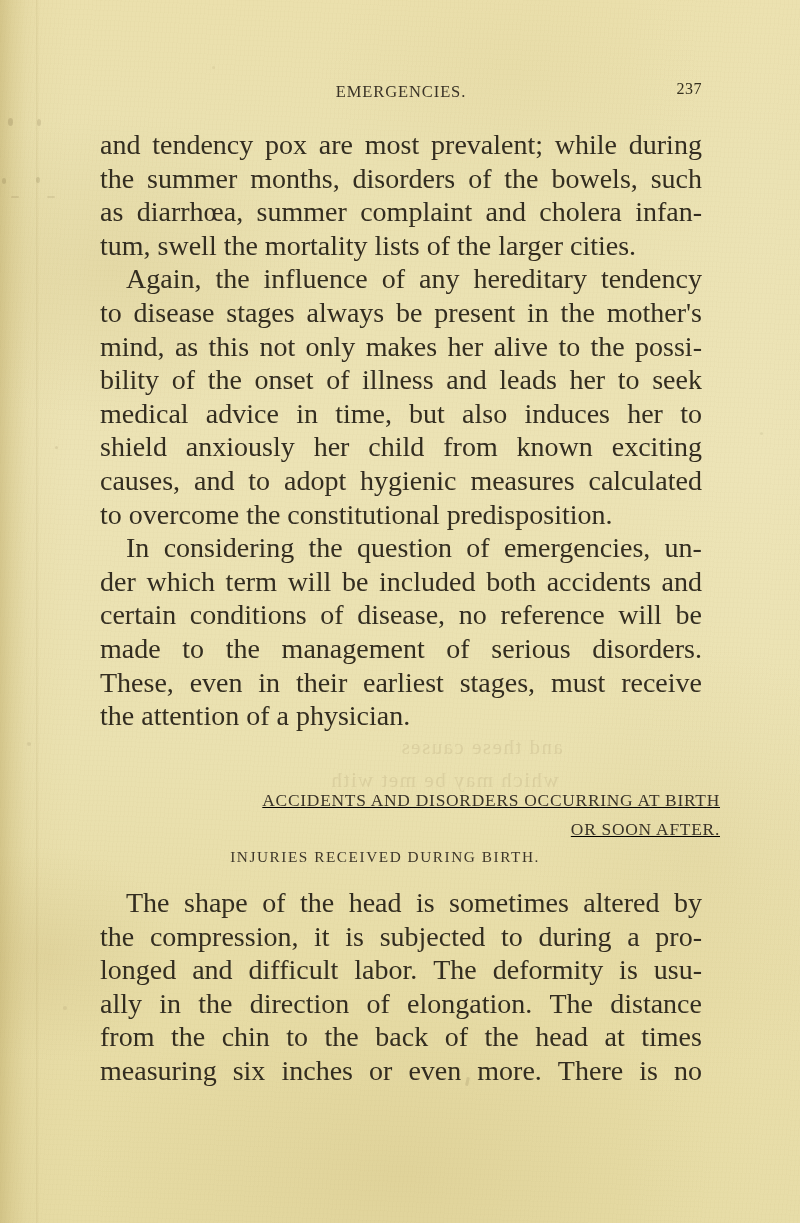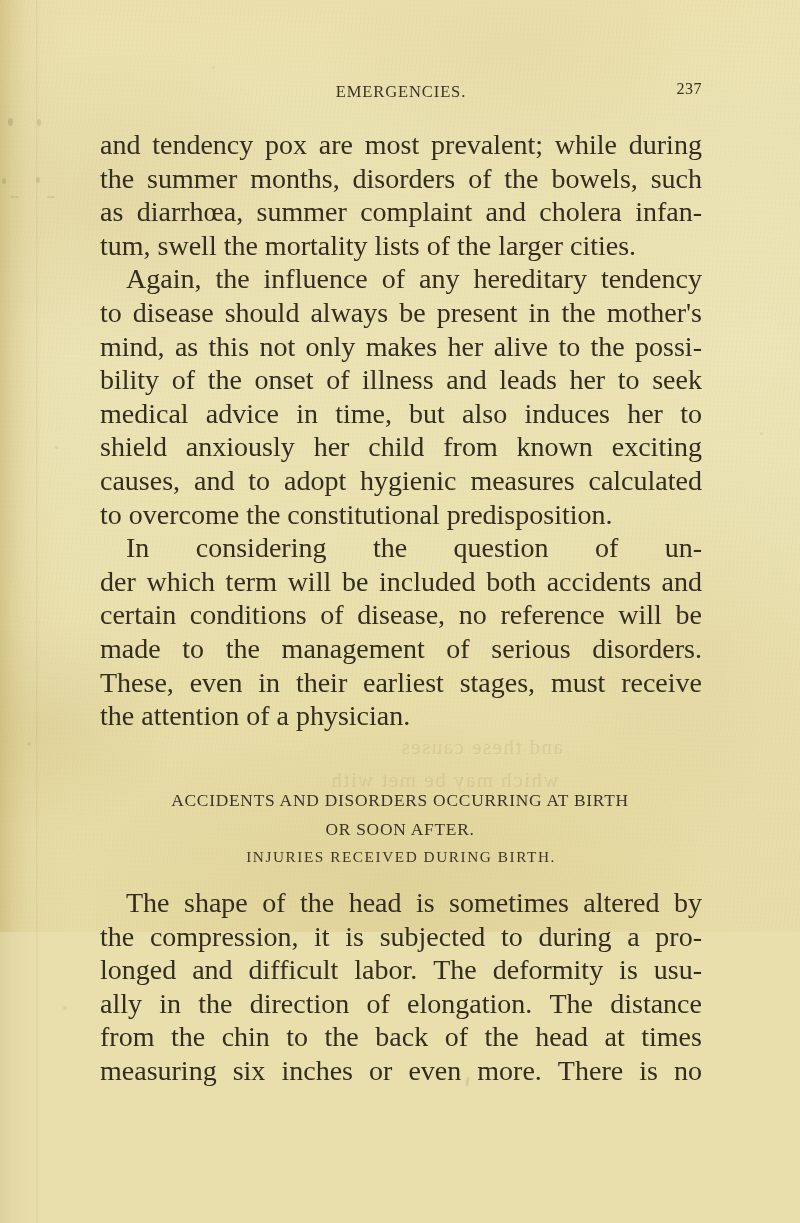--- a/index.html
+++ b/index.html
@@ -11,21 +11,21 @@
     height: 1223px;
     overflow: hidden;
     background: #e9dfad;
     font-family: "Liberation Serif", "DejaVu Serif", serif;
   }
 
   
   #page {
     position: relative;
     width: 800px;
-    height: 932px;
+    height: 1223px;
     background:
       
       linear-gradient(90deg,
         rgba(212,196,132,0.55) 0px,
         rgba(226,213,158,0.25) 26px,
         rgba(236,226,178,0.04) 70px,
         rgba(255,255,255,0.00) 150px,
         rgba(255,255,255,0.00) 620px,
         rgba(245,238,203,0.10) 760px,
         rgba(238,230,190,0.16) 800px),
@@ -158,34 +158,35 @@
   }
   .line.j > span { white-space: pre; }
   .line.indent { padding-left: 26px; justify-content: space-between; }
 
   
   #sec-head {
     position: absolute;
     left: 80px;
     top: 786px;
     width: 640px;
-    text-align: center;
+    text-align: right;
+    text-decoration: underline;
   }
   #sec-head .hline {
     display: block;
     font-size: 17.4px;
     line-height: 29px;
     letter-spacing: 0.75px;
     color: #3a3327;
     text-transform: uppercase;
   }
 
   #sub-head {
     position: absolute;
-    left: 100px;
+    left: 84px;
     top: 848px;
     width: 602px;
     text-align: center;
     font-size: 15.3px;
     letter-spacing: 1.55px;
     color: #3d3629;
     text-transform: uppercase;
   }
 </style>
 </head>
@@ -267,21 +268,21 @@
           <span>influence</span>
           <span>of</span>
           <span>any</span>
           <span>hereditary</span>
           <span>tendency</span>
         </span>
       <span class="line j">
 
       <span>to</span>
           <span>disease</span>
-          <span>should</span>
+          <span>stages</span>
           <span>always</span>
           <span>be</span>
           <span>present</span>
           <span>in</span>
           <span>the</span>
           <span>mother's</span>
         </span>
       <span class="line j">
 
       <span>mind,</span>
@@ -348,20 +349,21 @@
     </div>
 
     <div class="para-wrap">
       <span class="line j indent">
 
       <span>In</span>
           <span>considering</span>
           <span>the</span>
           <span>question</span>
           <span>of</span>
+          <span>emergencies,</span>
           <span>un-</span>
         </span>
       <span class="line j">
 
       <span>der</span>
           <span>which</span>
           <span>term</span>
           <span>will</span>
           <span>be</span>
           <span>included</span>

